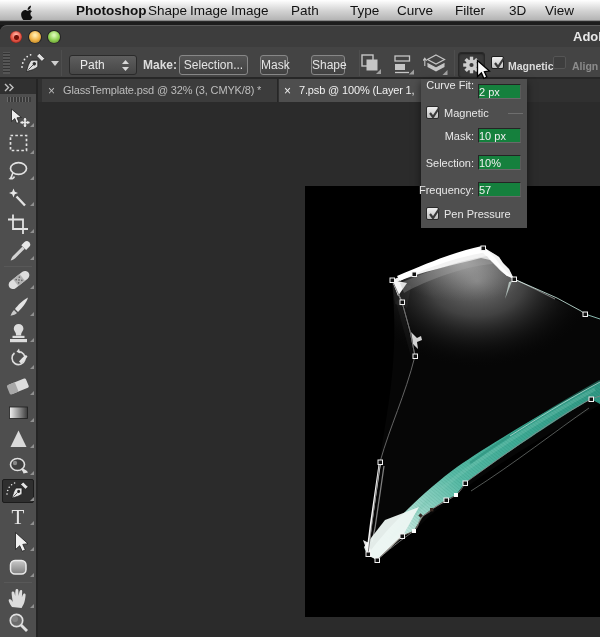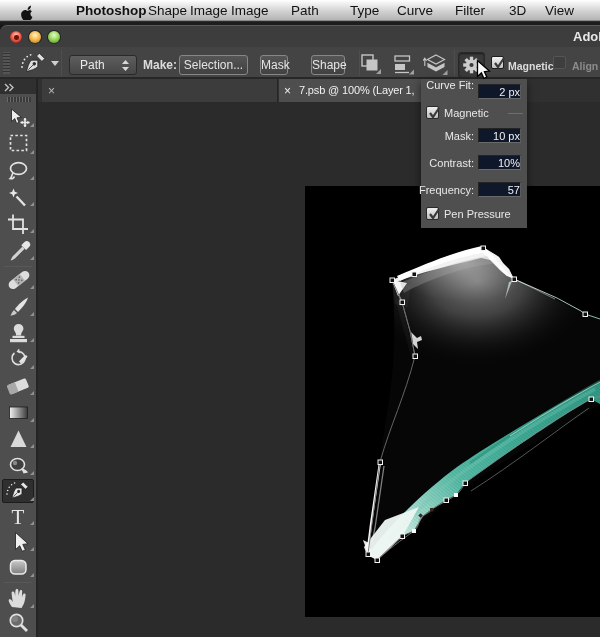--- a/index.html
+++ b/index.html
@@ -63,23 +63,23 @@
 #pensel { position:absolute; left:2px; top:400px; width:32px; height:24px; background:#2f2f2f;
   border:1px solid #1c1c1c; border-radius:2px; }
 
 
 #canvas { left:305px; top:186px; }
 
 
 #panel { left:421px; top:79px; width:106px; height:149px; background:#4f4f4f;
   box-shadow:0 3px 8px rgba(0,0,0,.55); font-size:11px; color:#e8e8e8; }
 .plbl { position:absolute; text-align:right; right:53px; }
-.pinp { position:absolute; left:57px; width:43px; height:15px; background:#0f172a;
+.pinp { position:absolute; left:57px; width:43px; height:15px; background:#15803d;
   border:1px solid #242424; border-bottom-color:#6a6a6a; border-right-color:#5a5a5a;
-  color:#f0f0f0; text-align:right; line-height:14px; }
+  color:#f0f0f0; text-align:left; line-height:14px; }
 .pcb { position:absolute; left:5px; width:13px; height:13px; border:1px solid #2a2a2a; border-radius:2px;
   background:linear-gradient(#efefef,#bdbdbd); }
 </style>
 </head>
 <body>
 
 <div id="menubar" class="abs">
   <svg style="position:absolute;left:21px;top:4px" width="14" height="16" viewBox="0 0 14 16">
     <path fill="#111" d="M7.6 3.2c.6-.8 1.7-1.4 2.6-1.4.1 1-.3 2-.9 2.7-.6.8-1.6 1.4-2.6 1.3-.1-1 .4-2 .9-2.6zM10.3 6c-1.4-.1-2.6.8-3.3.8-.7 0-1.7-.8-2.8-.8C2.8 6.1 1.4 7 .7 8.3c-1.2 2.1-.3 5.3.9 7 .6.8 1.3 1.8 2.2 1.7.9 0 1.2-.6 2.3-.6s1.4.6 2.3.6c1 0 1.6-.9 2.2-1.7.7-1 1-1.9 1-2-.1 0-2-.8-2-3 0-1.9 1.5-2.8 1.6-2.8-.9-1.3-2.2-1.4-2.9-1.5z" transform="scale(.98)"></path>
   </svg>
@@ -182,20 +182,21 @@
       </svg>
     </div>
   <div class="lbl" style="left:508px;font-size:10.5px;top:13px">Magnetic</div>
   <div class="cb" style="left:553px;top:9px;background:#3e3e3e;border-color:#555"></div>
   <div class="lbl" style="left:572px;color:#8c8c8c;font-size:10.5px;top:13px">Align Ed</div>
 </div>
 
 <div id="tabwell" class="abs"></div>
 <div class="tab abs" id="tab1">
   <span class="tabx" style="left:6px">×</span>
+  <span class="tabt" style="left:21px">GlassTemplate.psd @ 32% (3, CMYK/8) *</span>
 </div>
 <div class="tab abs" id="tab2">
   <span class="tabx" style="left:5px">×</span>
   <span class="tabt" style="left:20px">7.psb @ 100% (Layer 1,</span>
 </div>
 
 <svg id="canvas" class="abs" width="295" height="431" viewBox="0 0 295 431">
   <defs>
     <radialGradient id="glow1" cx="0.5" cy="0.5" r="0.5">
       <stop offset="0" stop-color="#a8a8a8" stop-opacity="0.72"></stop>
@@ -446,21 +447,21 @@
   <div class="pinp" style="top:5px">2 px</div>
   <div class="pcb" style="top:27px">
       <svg width="16" height="16" viewBox="0 0 16 16" style="position:absolute;left:0;top:-2px">
         <path d="M3 8 L6 12 L12 3" stroke="#3a3a3a" stroke-width="2.2" fill="none"></path>
       </svg>
     </div>
   <div style="position:absolute;left:23px;top:28px">Magnetic</div>
   <div style="position:absolute;left:87px;top:34px;width:15px;height:1px;background:#6e6e6e"></div>
   <div class="plbl" style="top:51px">Mask:</div>
   <div class="pinp" style="top:49px">10 px</div>
-  <div class="plbl" style="top:78px">Contrast:</div>
+  <div class="plbl" style="top:78px">Selection:</div>
   <div class="pinp" style="top:76px">10%</div>
   <div class="plbl" style="top:105px">Frequency:</div>
   <div class="pinp" style="top:103px">57</div>
   <div class="pcb" style="top:128px">
       <svg width="16" height="16" viewBox="0 0 16 16" style="position:absolute;left:0;top:-2px">
         <path d="M3 8 L6 12 L12 3" stroke="#3a3a3a" stroke-width="2.2" fill="none"></path>
       </svg>
     </div>
   <div style="position:absolute;left:23px;top:129px">Pen Pressure</div>
 </div>

